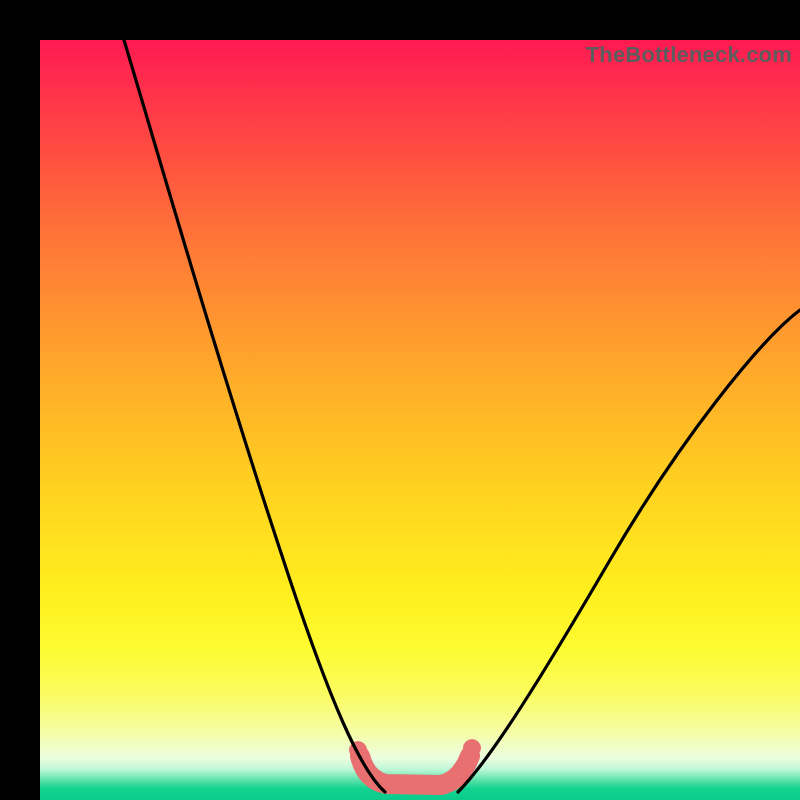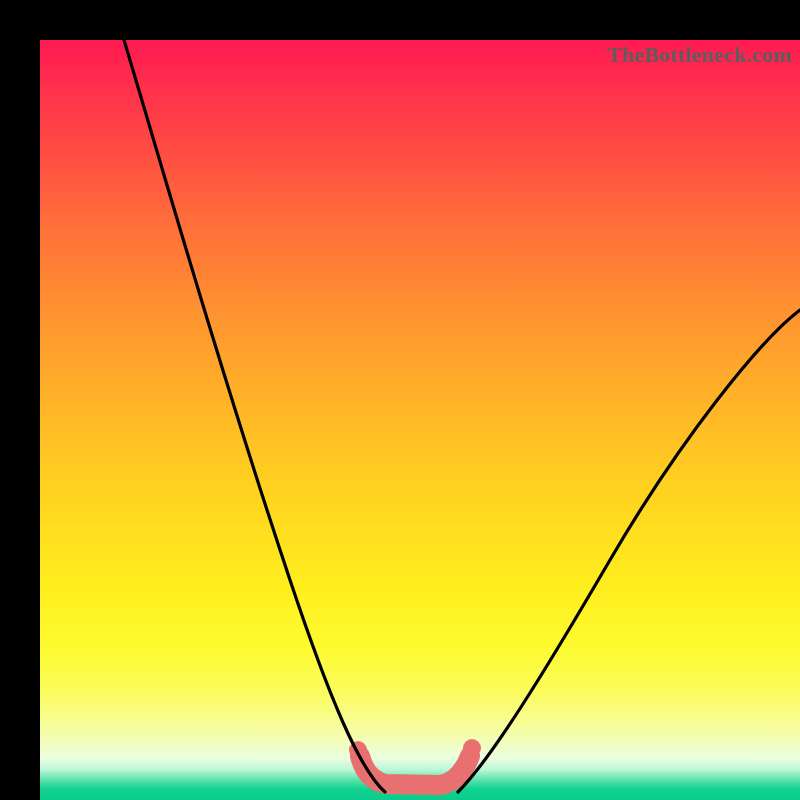--- a/index.html
+++ b/index.html
@@ -53,21 +53,20 @@
     );
   }
   .watermark {
     position: absolute;
     top: 2px;
     right: 8px;
     font-size: 22px;
     font-weight: 600;
     color: #5d5d5d;
     letter-spacing: 0.2px;
-    font-family: Liberation Serif, serif;
     -webkit-font-smoothing: antialiased;
   }
   svg.curves {
     position: absolute;
     top: 0; left: 0;
     width: 100%;
     height: 100%;
   }
   .curve-line {
     fill: none;

